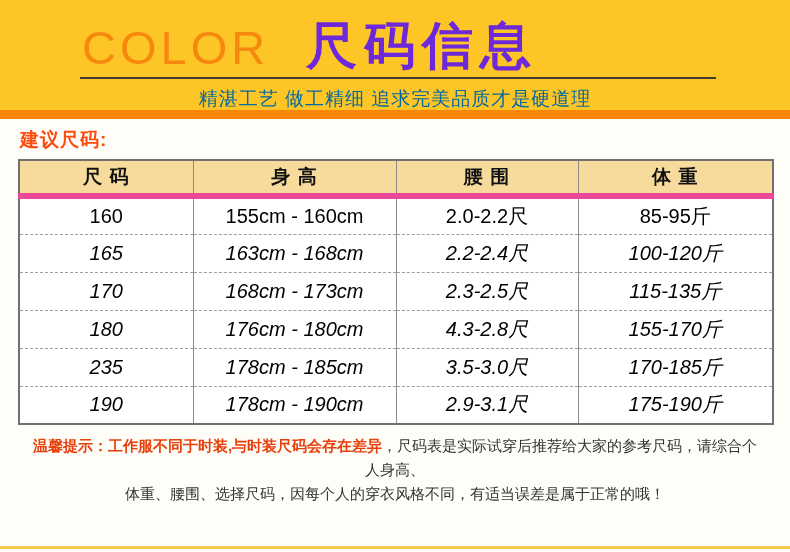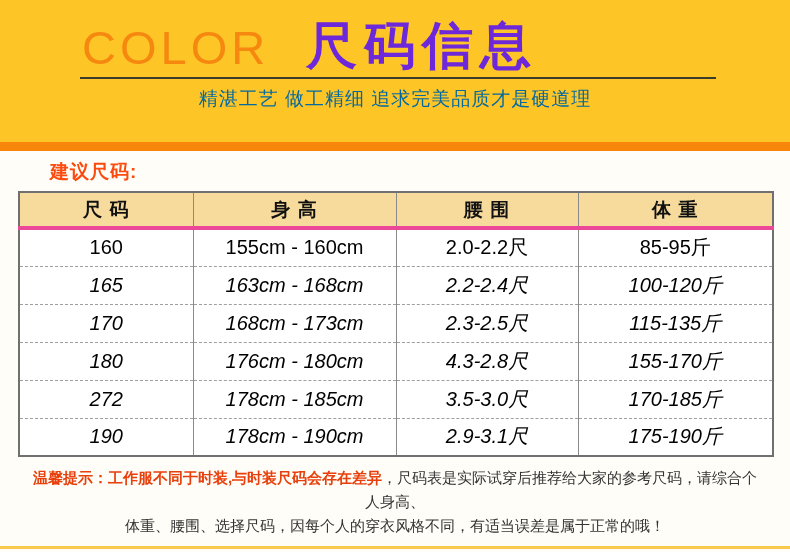--- a/index.html
+++ b/index.html
@@ -1,20 +1,20 @@
 <!DOCTYPE html>
 <html><head>
 <meta charset="utf-8">
 <style>
   * { box-sizing: border-box; }
   body { margin: 0; font-family: "Liberation Sans", sans-serif; background: #fff; }
   .page { position: relative; width: 790px; height: 552px; background: #fffdf7; overflow: hidden; }
 
   
-  .hero { position: relative; height: 142px; background: #fec527; }
+  .hero { position: relative; height: 110px; background: #fec527; }
   .brand {
     position: absolute; left: 82px; top: 20px;
     font-size: 47px; letter-spacing: 4px; color: #f6870f;
     font-family: "Liberation Sans", sans-serif;
   }
   .title {
     position: absolute; left: 306px; top: 12px;
     font-size: 51px; font-weight: bold; letter-spacing: 7px; color: #6d28d9;
   }
   .hero-underline {
@@ -26,41 +26,40 @@
     text-align: center; font-size: 19px; font-weight: normal;
     color: #0369a1; letter-spacing: 1px;
   }
   .stripe { height: 9px; background: #f8860b; }
 
   
   .section-label {
     padding: 8px 7px 6px 20px;
     font-size: 19px; font-weight: bold; letter-spacing: 1px;
     color: #fb4b0f;
-    margin-left: 30px;
   }
 
   
   table.size-table {
     border-collapse: collapse; table-layout: fixed;
     margin-left: 18px; width: 754px;
     background: #ffffff;
     border: 2px solid #707070;
   }
   .size-table th {
     height: 36px; background: #f7db9c;
     font-size: 19px; font-weight: bold; color: #111;
     text-align: center; letter-spacing: 1px;
   }
   .size-table td {
     height: 38px; text-align: center; vertical-align: middle;
     font-size: 20px; color: #000;
   }
   .size-table th + th, .size-table td + td { border-left: 1px solid #8a8a8a; }
-  .size-table thead tr { border-bottom: 4px solid #ec4899; }
+  .size-table thead tr { border-bottom: 6px solid #ec4899; }
   .size-table tbody tr + tr { border-top: 1px dashed #9f9f9f; font-style: italic; }
 
   
   .footer-note {
     margin-top: 9px; padding: 0 30px;
     text-align: center; font-size: 15px; line-height: 24px; color: #333;
   }
   .tip-highlight { color: #e8400c; font-weight: bold; }
   .bottom-stripe {
     position: absolute; left: 0; bottom: 3px;
@@ -117,21 +116,21 @@
         <td>2.3-2.5尺</td>
         <td>115-135斤</td>
       </tr>
       <tr>
         <td>180</td>
         <td>176cm - 180cm</td>
         <td>4.3-2.8尺</td>
         <td>155-170斤</td>
       </tr>
       <tr>
-        <td>272</td>
+        <td>235</td>
         <td>178cm - 185cm</td>
         <td>3.5-3.0尺</td>
         <td>170-185斤</td>
       </tr>
       <tr>
         <td>190</td>
         <td>178cm - 190cm</td>
         <td>2.9-3.1尺</td>
         <td>175-190斤</td>
       </tr>

